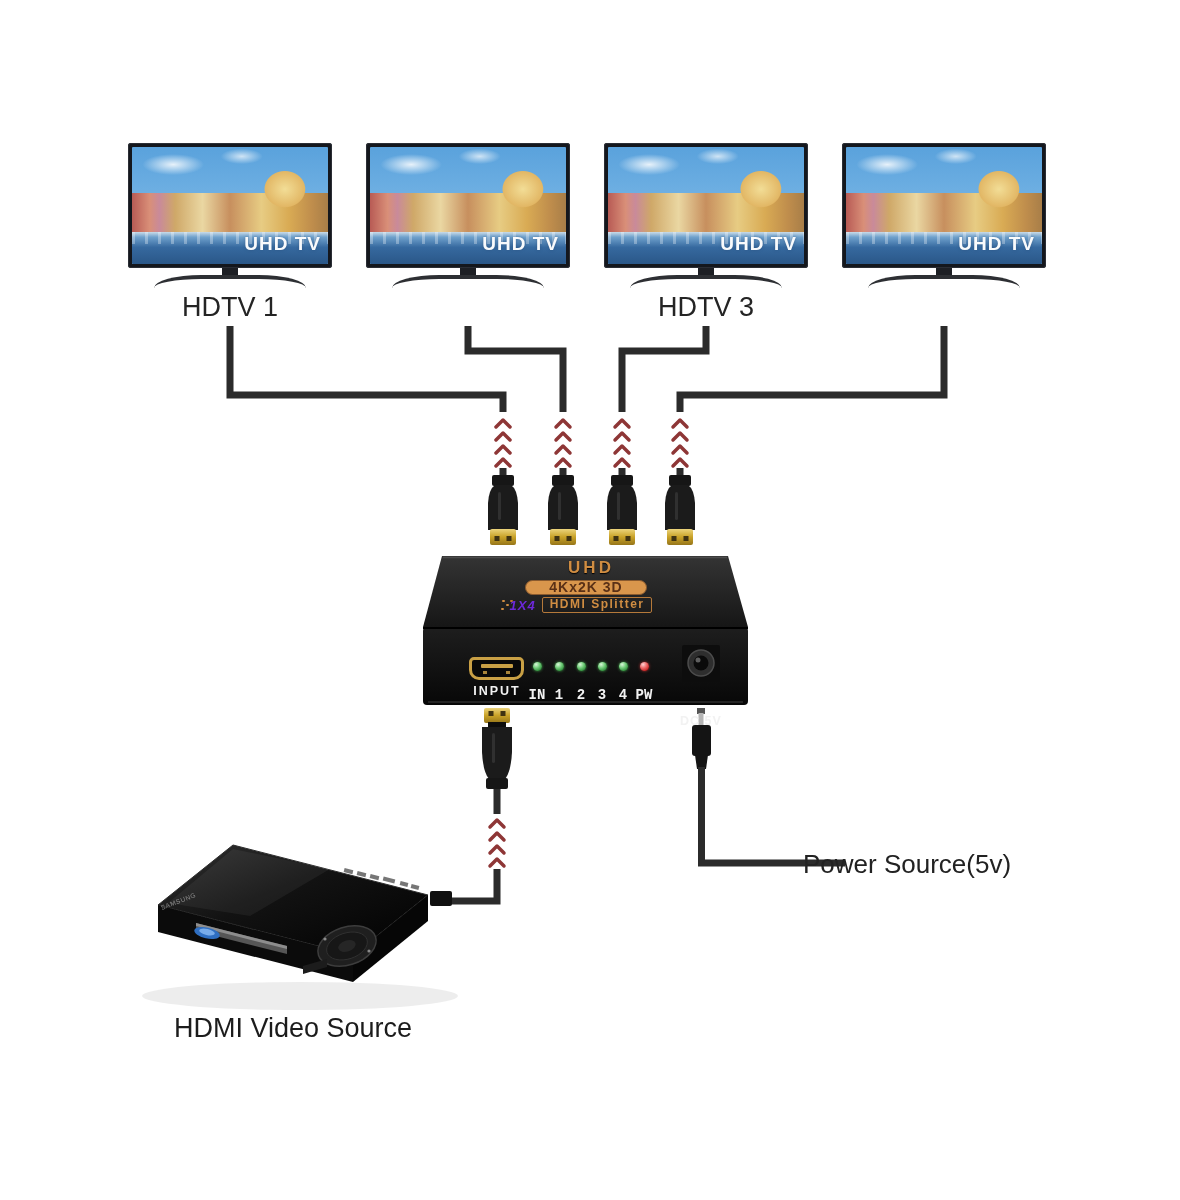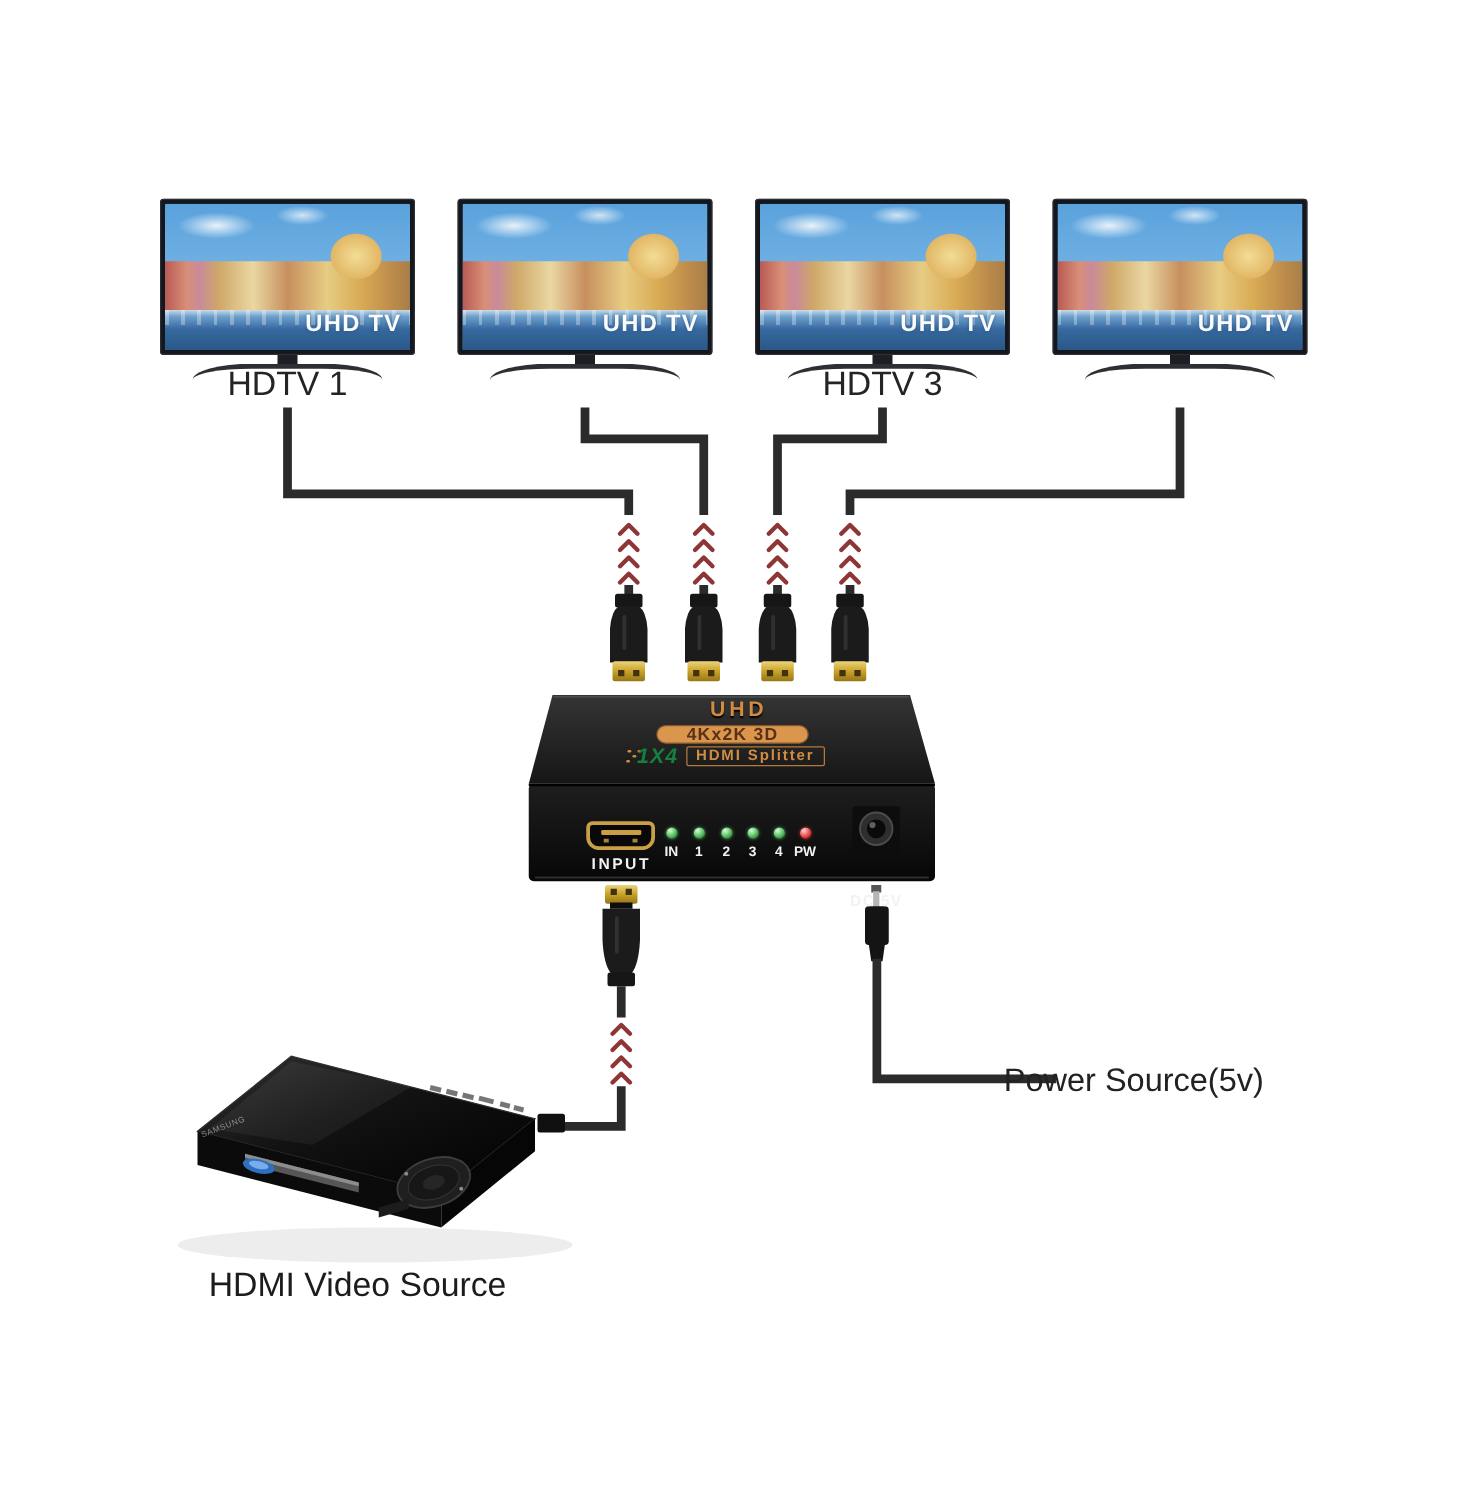--- a/index.html
+++ b/index.html
@@ -4,21 +4,21 @@
 <style>
   html,body{margin:0;padding:0;background:#fff;}
   .canvas{
     position:relative;width:1180px;height:1200px;background:#fff;overflow:hidden;
     font-family:"Liberation Sans",sans-serif;
   }
   .abs{position:absolute;}
   svg text{font-family:"Liberation Sans",sans-serif;}
 
   
-  .tv{position:absolute;top:143px;width:204px;margin-top:16px;}
+  .tv{position:absolute;top:143px;width:204px;}
   .tv-frame{
     position:relative;height:125px;background:#14171d;border-radius:3px;
     padding:4px;box-sizing:border-box;box-shadow:inset 0 0 0 1px #2b2e35;
   }
   .screen{
     position:absolute;inset:4px;overflow:hidden;border-radius:1px;
     background:
       radial-gradient(ellipse 44px 15px at 21% 15%, rgba(255,255,255,.85), rgba(255,255,255,0) 70%),
       radial-gradient(ellipse 30px 11px at 56% 8%, rgba(255,255,255,.7), rgba(255,255,255,0) 70%),
       radial-gradient(ellipse 36px 32px at 78% 36%, #f2dd96 0%, #e2b765 55%, rgba(226,183,101,0) 58%),
@@ -65,21 +65,21 @@
   }
   .sp-row3{
     position:absolute;left:501px;top:597px;height:16px;
     display:flex;align-items:center;gap:6px;
   }
   .sparkle{
     width:2.5px;height:2.5px;border-radius:50%;background:#d08d42;
     box-shadow:5px -4px 0 #d08d42, 1px -8px 0 #d08d42, 9px -8px 0 #b8742f;
     margin-top:8px;
   }
-  .sp-1x4{font-size:17px;font-weight:bold;font-style:italic;color:#15803d;letter-spacing:1px;}
+  .sp-1x4{font-size:13px;font-weight:bold;font-style:italic;color:#6d28d9;letter-spacing:1px;}
   .sp-model{
     border:1.5px solid #b5793a;border-radius:2px;padding:0 7px;height:14px;
     font-size:12px;font-weight:bold;letter-spacing:1.5px;color:#d08d42;line-height:13px;
   }
 
   .hdmi-port{
     position:absolute;left:469px;top:657px;width:55px;height:23px;box-sizing:border-box;
     background:#090909;border:3px solid #c9a045;border-radius:5px 5px 10px 10px;
   }
   .hdmi-port .strip{position:absolute;left:50%;top:4px;width:32px;height:4px;margin-left:-16px;background:#c9a045;border-radius:1px;}
@@ -87,30 +87,30 @@
   .hdmi-port .pin1{left:11px;} .hdmi-port .pin2{right:11px;}
   .input-label{
     position:absolute;left:461px;top:684px;width:72px;text-align:center;
     font-size:12.5px;font-weight:bold;letter-spacing:2px;color:#f2f2f2;
   }
 
   .led-col{position:absolute;top:662px;width:24px;text-align:center;}
   .led{width:9px;height:9px;border-radius:50%;margin:0 auto;}
   .led.green{background:radial-gradient(circle at 35% 28%, #d9f7d9, #72ce7a 40%, #2e8b3a 78%, #1d6328);box-shadow:0 0 3px rgba(80,200,90,.8);}
   .led.red{background:radial-gradient(circle at 35% 28%, #ffd2d2, #ef6a6a 40%, #c21f1f 78%, #8c1414);box-shadow:0 0 3px rgba(220,60,60,.8);}
-  .led-label{margin-top:5px;font-size:11px;font-weight:bold;color:#f2f2f2;}
+  .led-label{margin-top:16px;font-size:14px;font-weight:bold;color:#f2f2f2;font-family:Liberation Mono, monospace;}
 
   .dc-label{
     position:absolute;left:671px;top:684px;width:60px;text-align:center;
     font-size:12.5px;font-weight:bold;letter-spacing:1px;color:#f2f2f2;margin-top:30px;
   }
 
   
   .power-label{position:absolute;left:803px;top:849px;font-size:26px;color:#222;text-align:right;}
-  .source-label{position:absolute;left:167px;top:1013px;width:252px;text-align:left;font-size:27px;color:#1c1c1c;}
+  .source-label{position:absolute;left:167px;top:1013px;width:252px;text-align:center;font-size:27px;color:#1c1c1c;}
 </style>
 </head>
 <body>
 
 <div class="canvas">
 
   <svg class="abs" width="1180" height="1200" viewBox="0 0 1180 1200" style="left:0;top:0">
     <defs>
       <linearGradient id="goldG" x1="0" y1="0" x2="0" y2="1">
         <stop offset="0" stop-color="#ecd47c"></stop>

